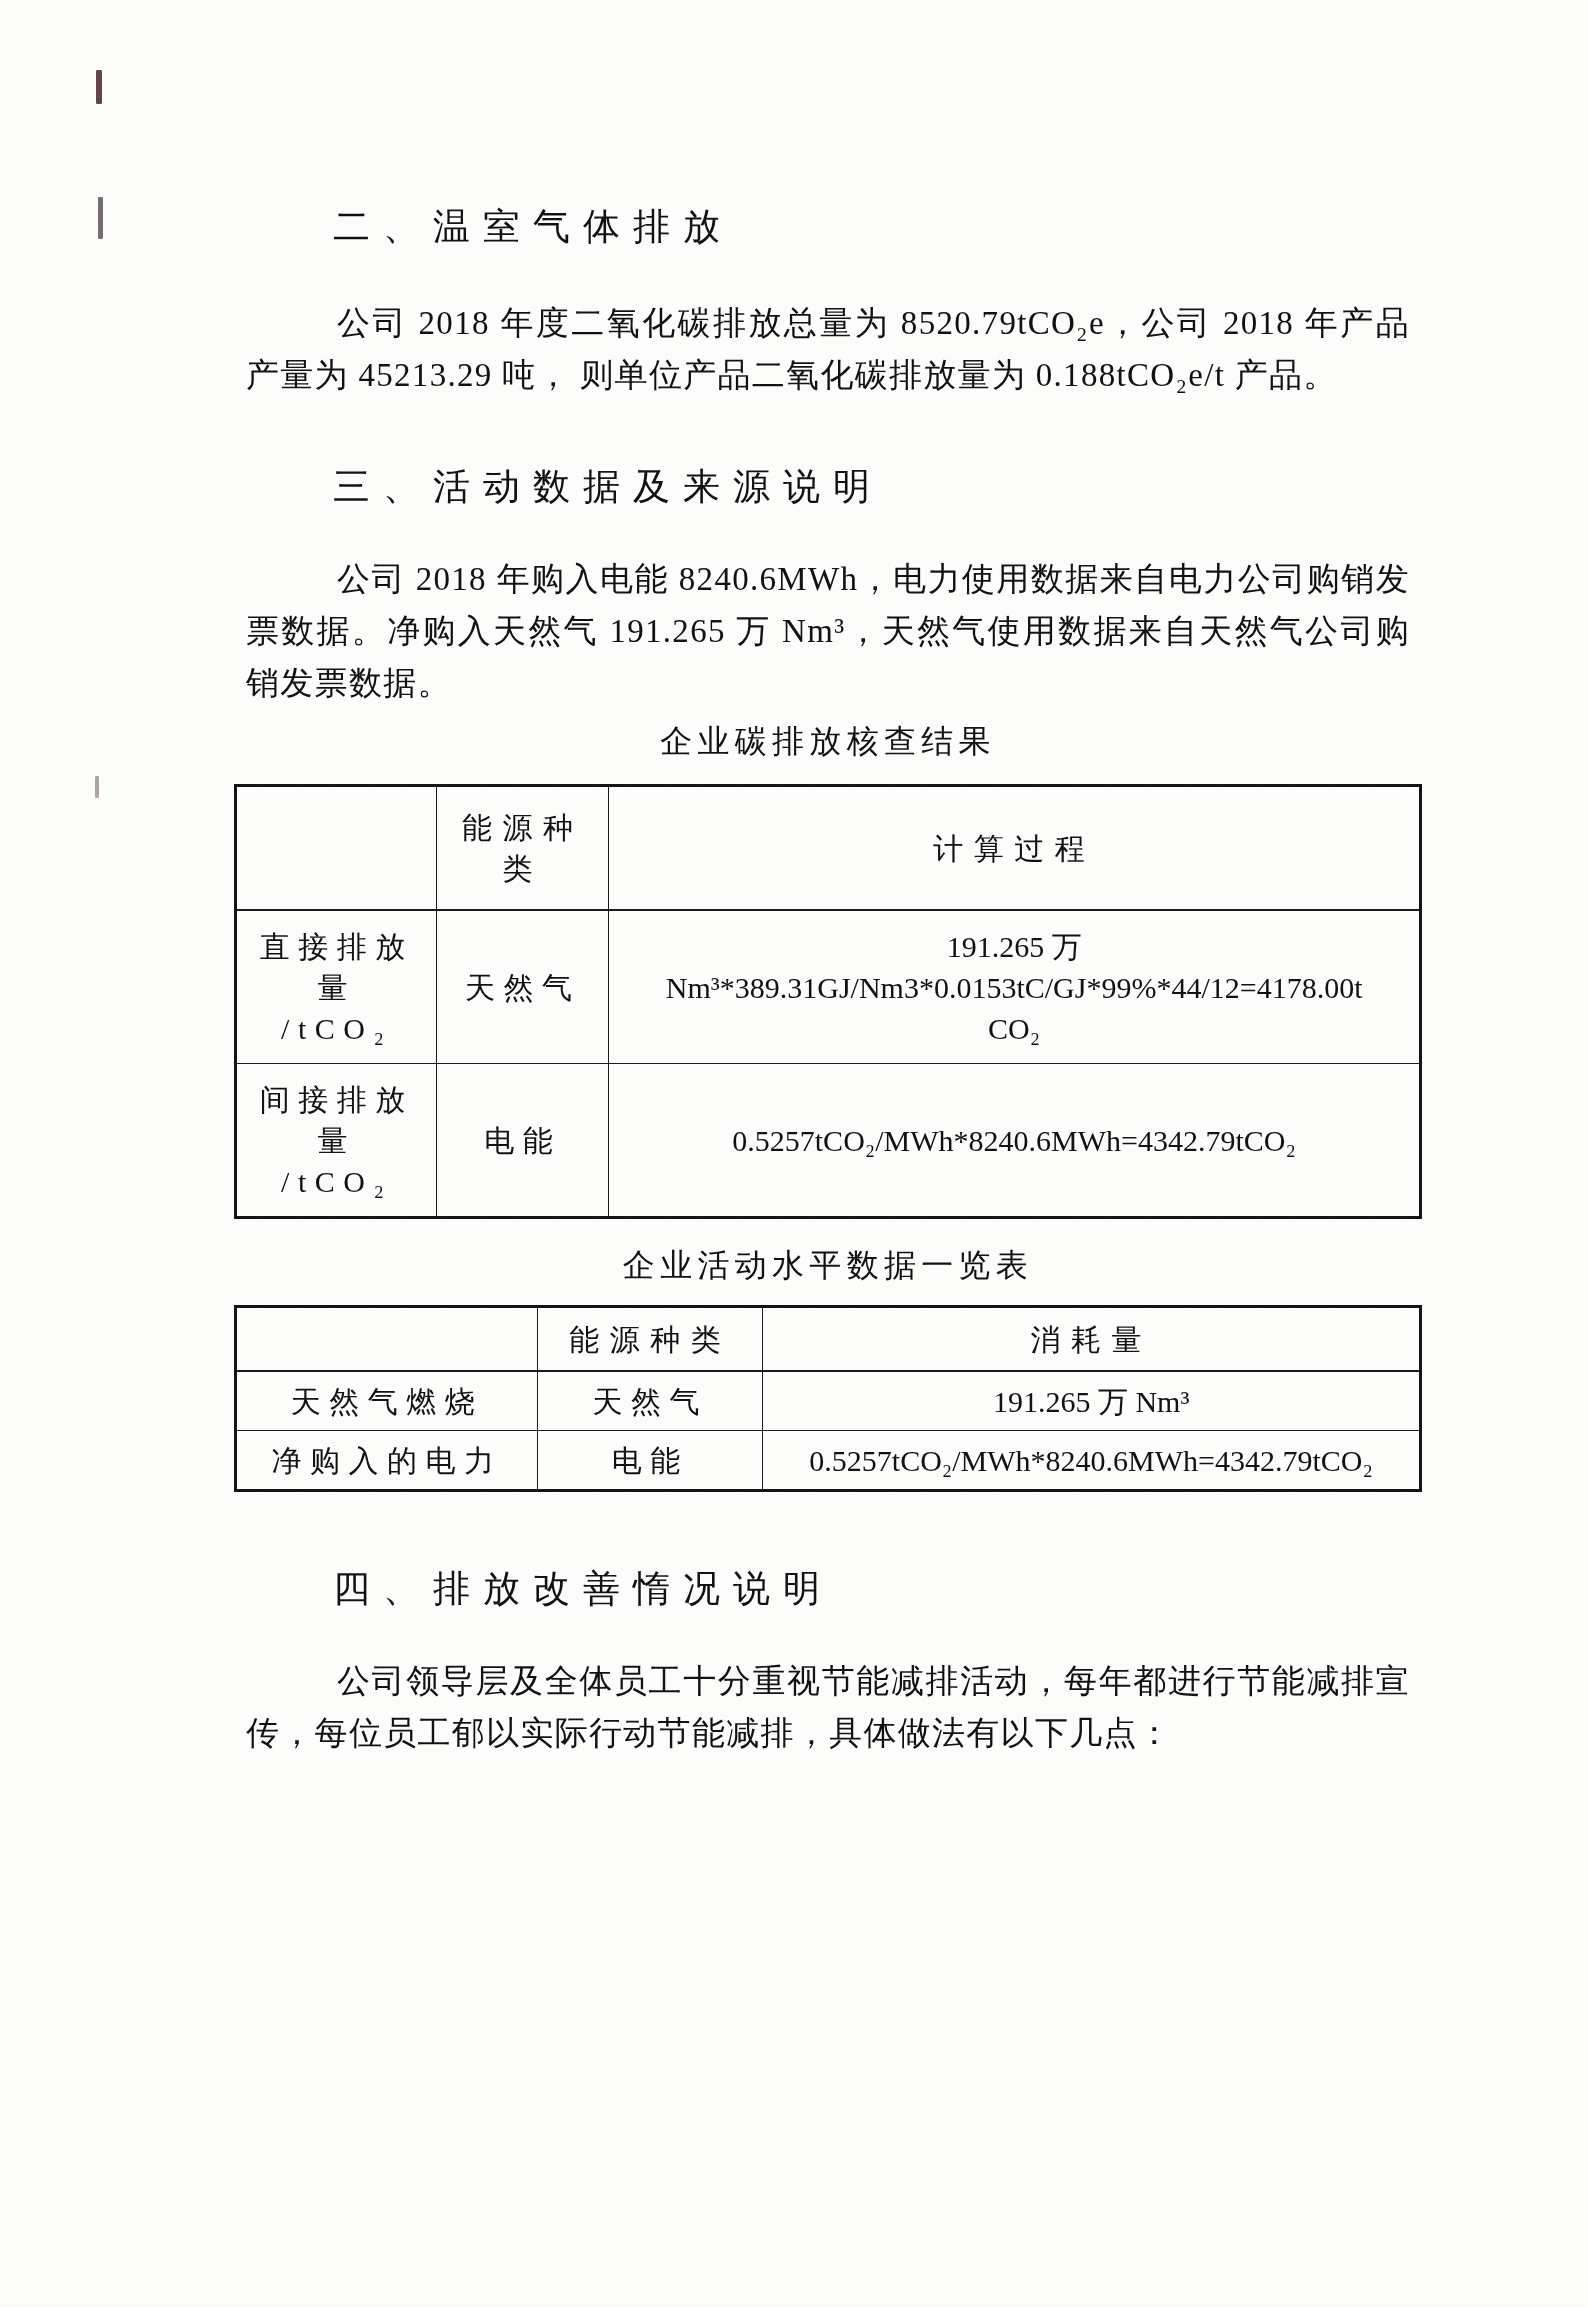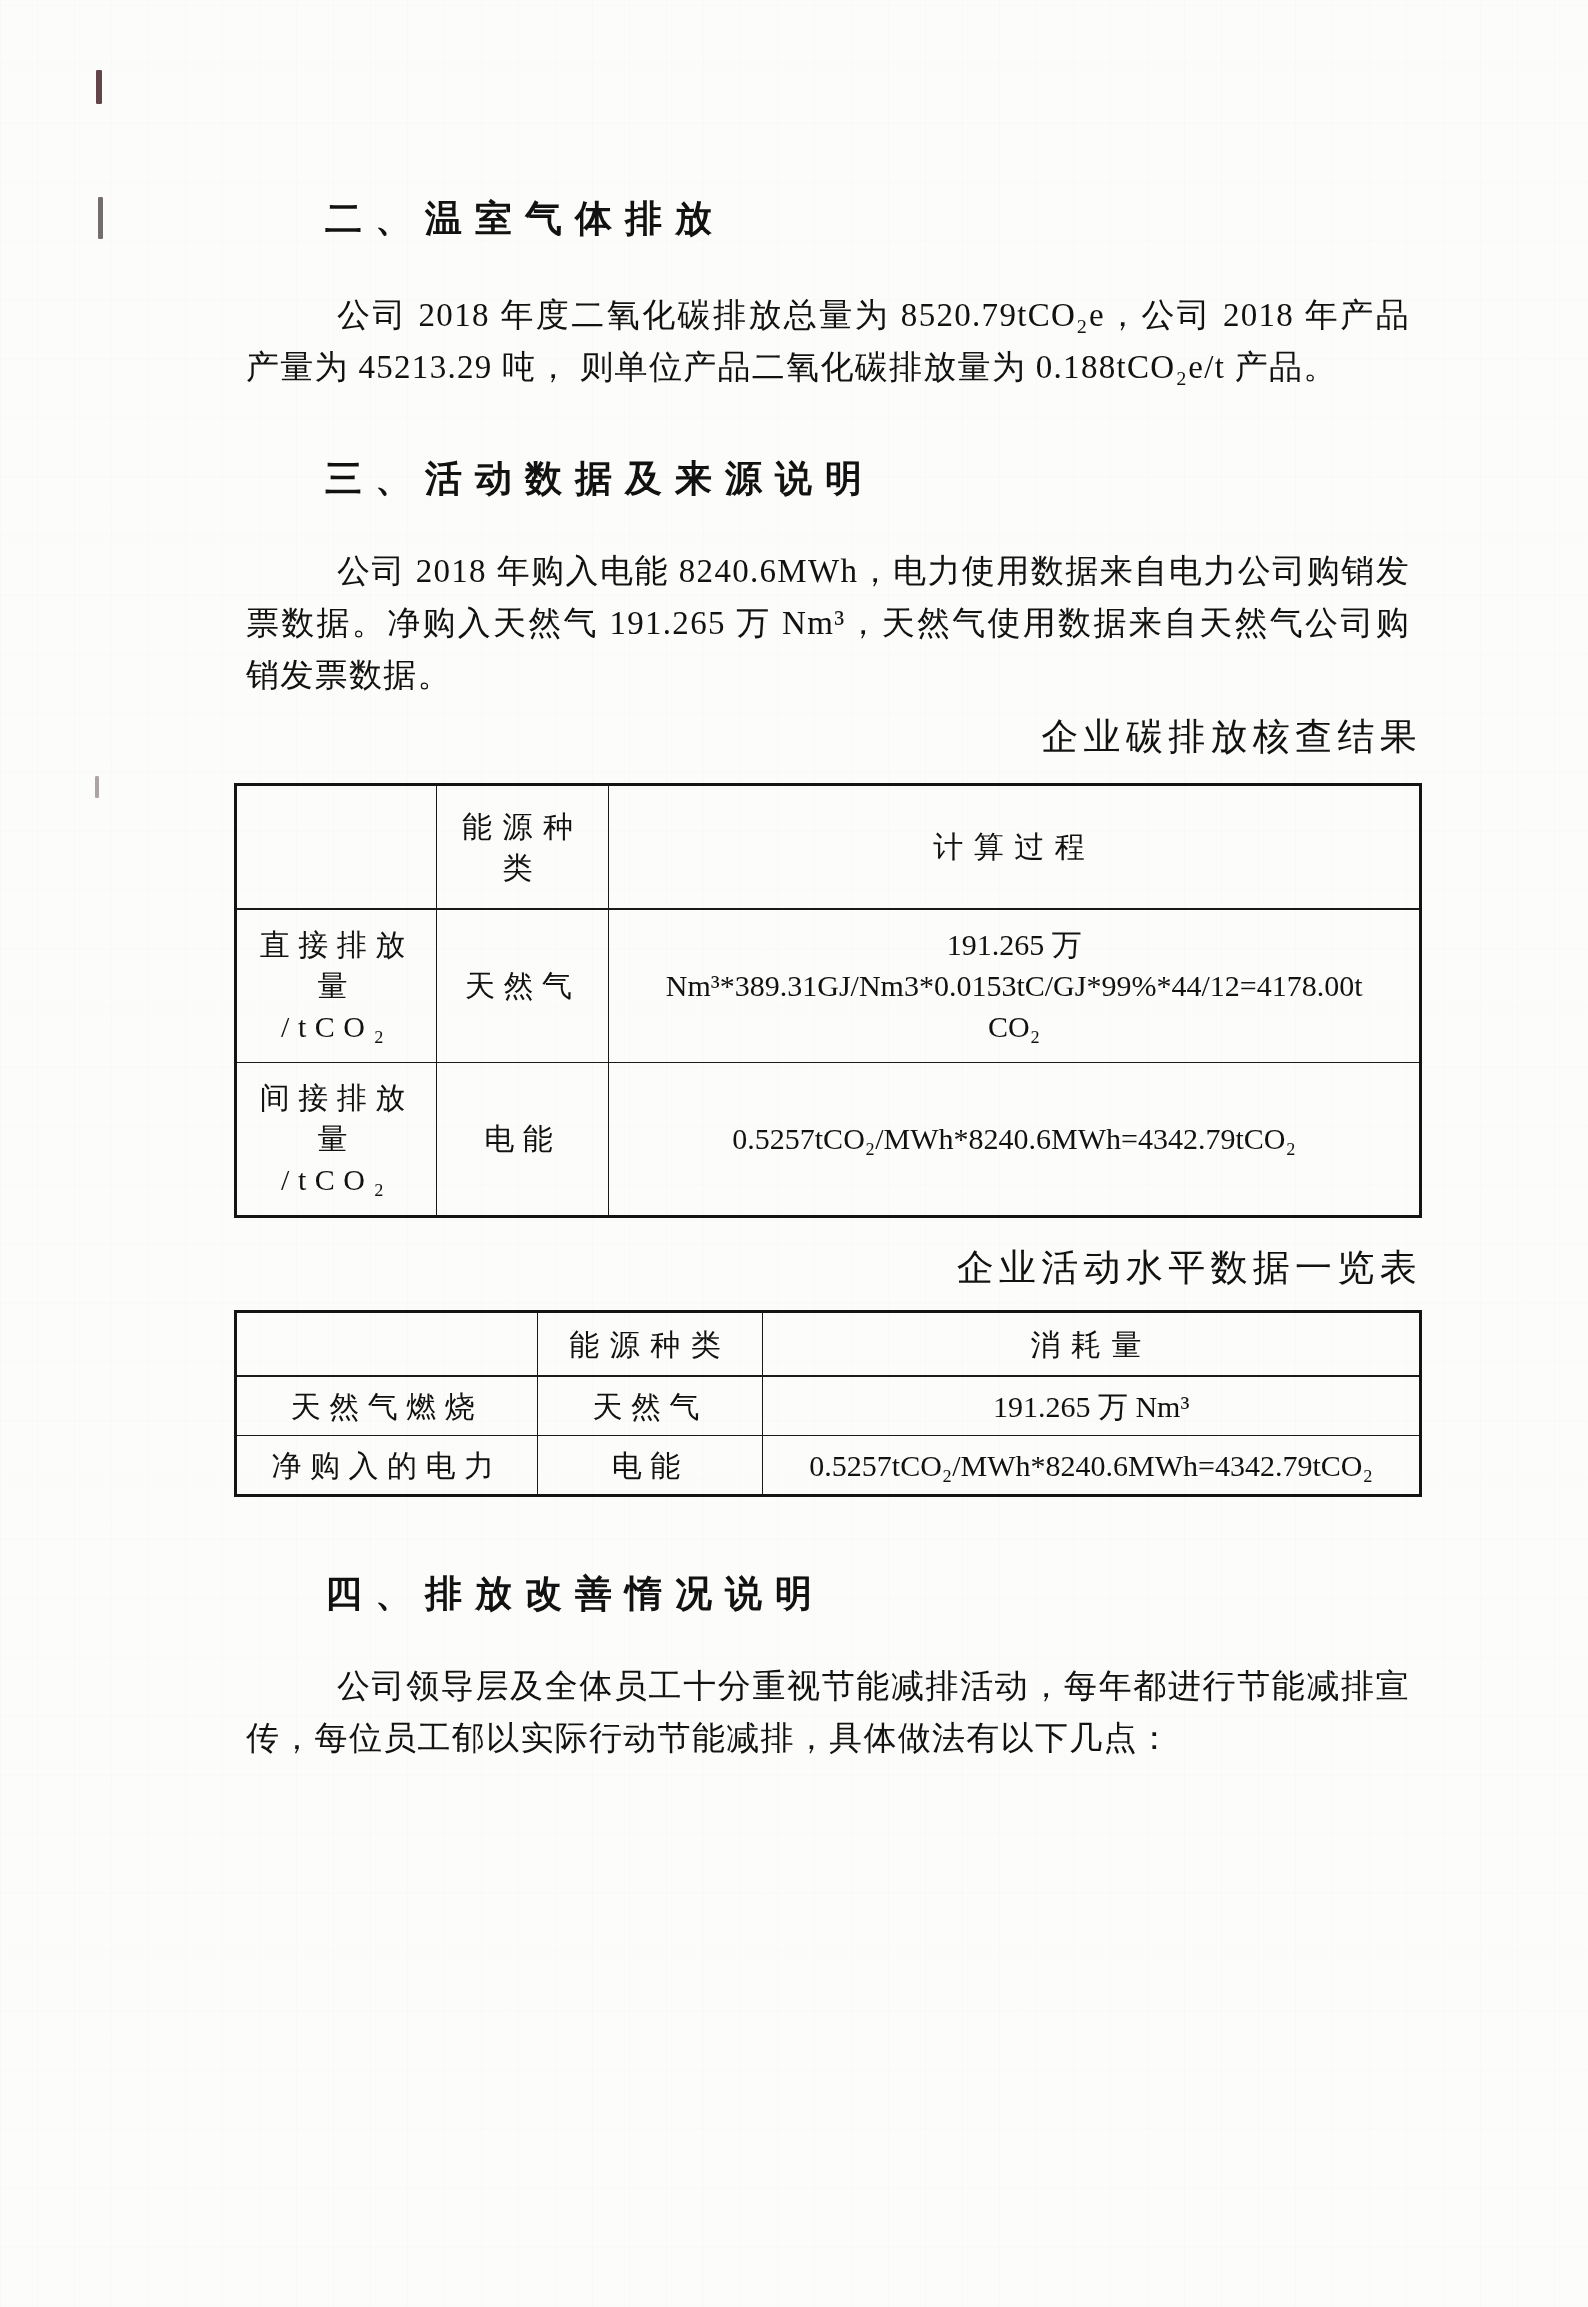--- a/index.html
+++ b/index.html
@@ -19,24 +19,24 @@
     overflow: hidden;
   }
 
   
   .scan-mark { position: absolute; border-radius: 1.3px; }
   .scan-mark.m1 { left: 96px; top: 70px;  width: 6px; height: 34px; background: #472428; opacity: .85; }
   .scan-mark.m2 { left: 98px; top: 197px;  width: 4.6px; height: 42px; background: #3c2f33; opacity: .7; }
   .scan-mark.m3 { left: 95px; top: 776px; width: 4px; height: 22.4px; background: #55383c; opacity: .45; }
 
   h2.sec {
-    margin: 0;
+    margin: 8px;
     padding-left: 91px;
     font-size: 37px;
-    font-weight: bold;
+    font-weight: normal;
     line-height: 1.25;
     letter-spacing: 13px;
     white-space: nowrap;
   }
   h2.sec-3 { margin-top: 63px; }
   h2.sec-4 { margin-top: 74px; }
 
   p.body {
     margin: 12px;
     font-size: 33px;
@@ -45,24 +45,24 @@
     text-indent: 91px;
     text-align: justify;
     text-align-last: left;
   }
   p.p1 { margin-top: 47px; }
   p.p2 { margin-top: 42px; }
   p.p3 { margin-top: 42px; }
 
   .tbl-title {
     margin-top: 12px;
-    font-size: 37px;
+    font-size: 32px;
     line-height: 1.3;
     letter-spacing: 5.3px;
-    text-align: right;
+    text-align: center;
   }
   .tbl-title.t2 { margin-top: 26px; }
 
   table.doc-table {
     width: 100%;
     border-collapse: collapse;
     table-layout: fixed;
     margin-top: 22.4px;
     background: transparent;
   }

